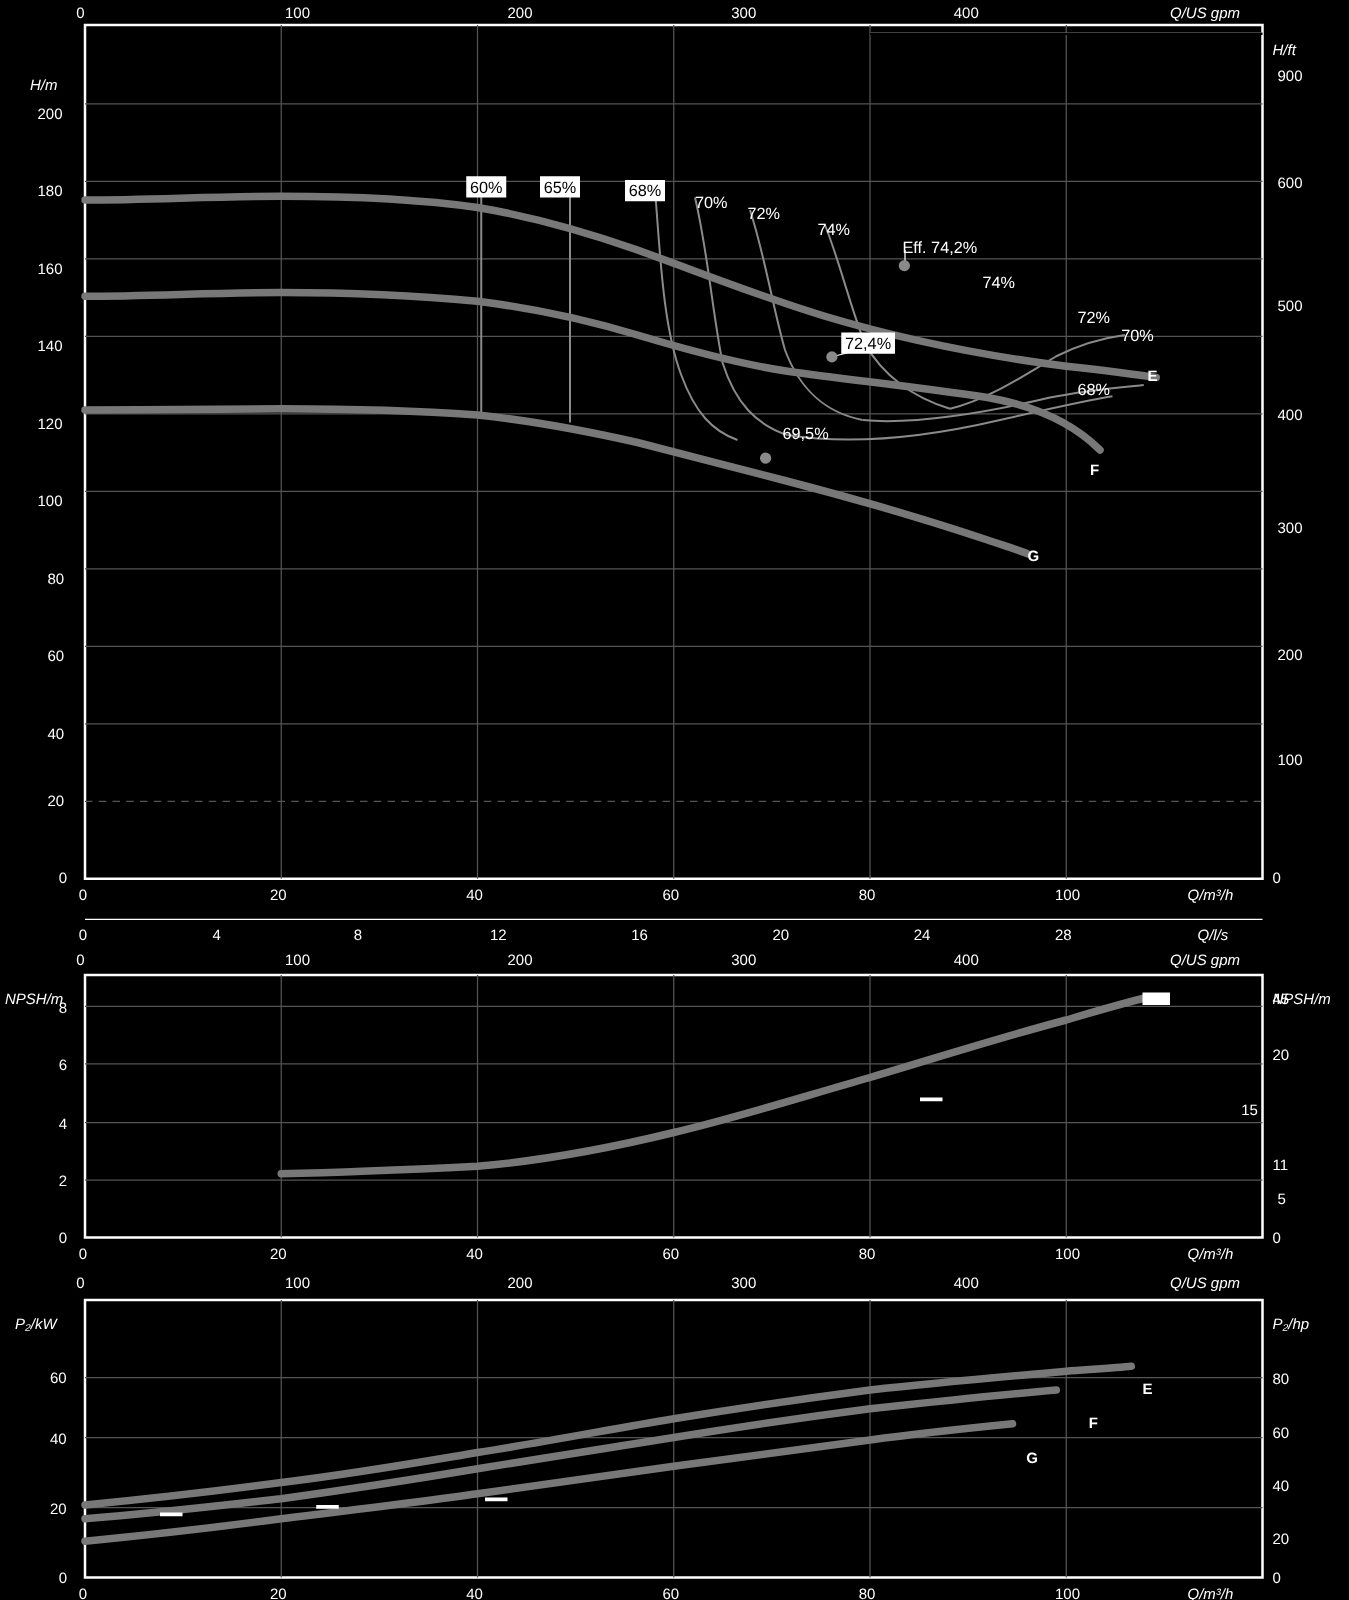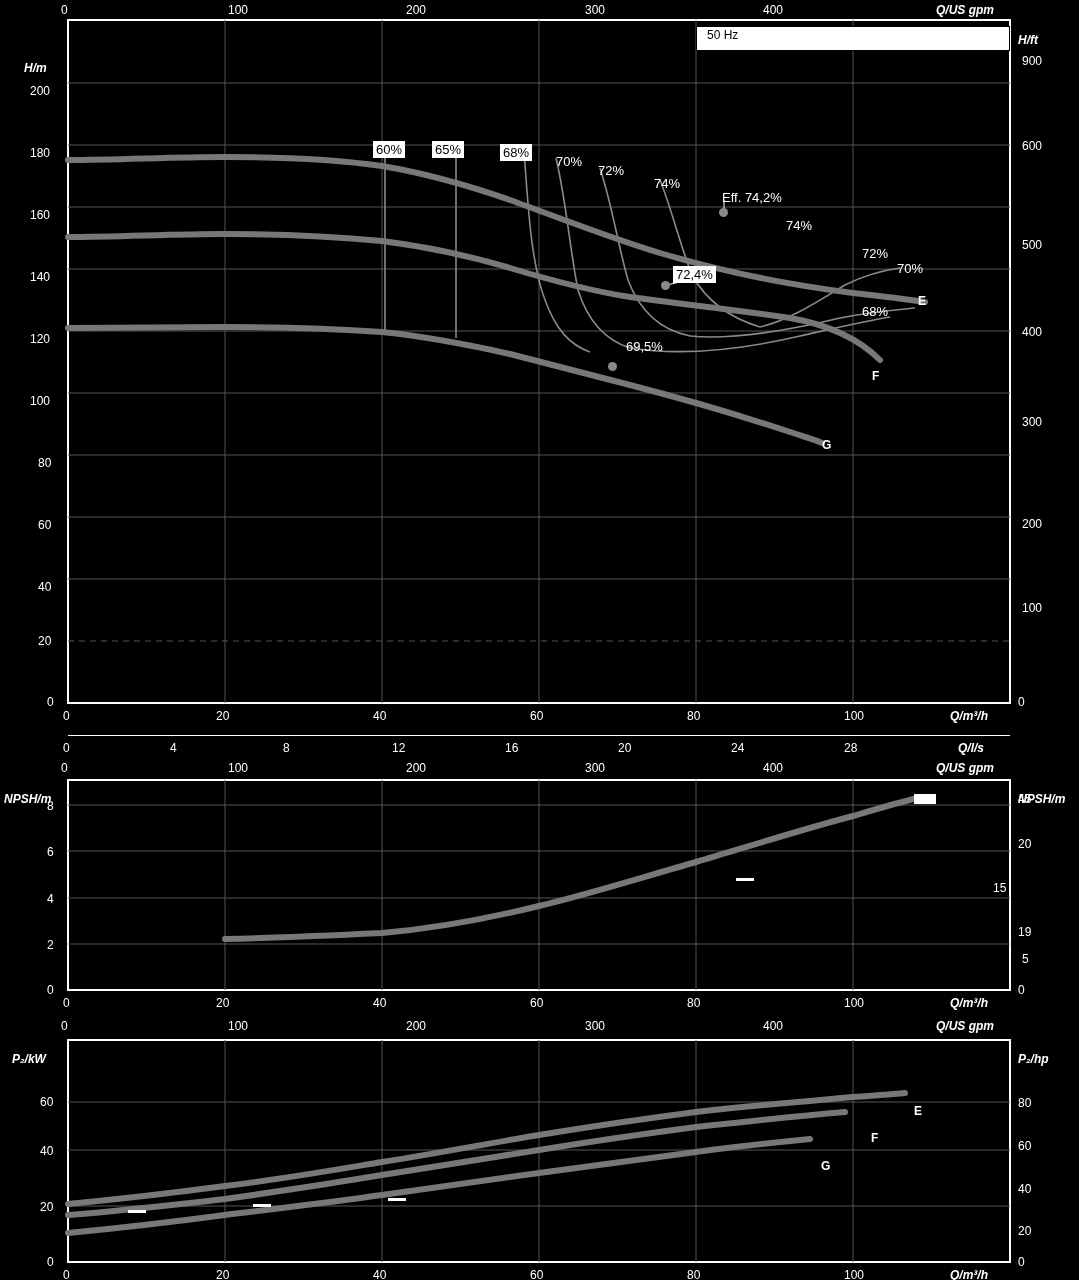--- a/index.html
+++ b/index.html
@@ -1,20 +1,20 @@
 <!DOCTYPE html>
 <html><head>
 <meta charset="utf-8">
 <style>
   html,body{margin:0;padding:0;background:#000;}
   body{width:1079px;height:1280px;font-family:"Liberation Sans",sans-serif;color:#fff;position:relative;overflow:hidden;}
   .stage{position:absolute;left:0;top:0;width:1079px;height:1280px;}
   .panel{position:absolute;}
   .lbl{position:absolute;font-size:12px;color:#fff;white-space:nowrap;}
-  .lbl.b{font-weight:bold;font-style:italic;}
+  .lbl.b{font-weight:normal;font-style:italic;}
   .tick{position:absolute;font-size:12px;color:#fff;white-space:nowrap;}
   .axline{position:absolute;background:#fff;}
   svg{position:absolute;left:0;top:0;overflow:visible;}
   .titlebox{position:absolute;background:#fff;color:#000;border:1px solid #000;}
   .titlebox .t1{font-size:15px;font-weight:bold;padding:8px 10px 0 10px;}
   .titlebox .t2{font-size:12px;padding:1px 10px 8px 10px;}
   .effbox{position:absolute;background:#fff;color:#000;font-size:13px;padding:1px 3px;white-space:nowrap;}
   .effplain{position:absolute;color:#fff;font-size:13px;white-space:nowrap;}
   .curvelabel{position:absolute;color:#fff;font-size:12px;font-weight:bold;}
   .dot{position:absolute;width:9px;height:9px;border-radius:50%;background:#8a8a8a;}
@@ -108,21 +108,20 @@
     <div class="tick" style="left:170px;top:741px;">4</div>
     <div class="tick" style="left:283px;top:741px;">8</div>
     <div class="tick" style="left:392px;top:741px;">12</div>
     <div class="tick" style="left:505px;top:741px;">16</div>
     <div class="tick" style="left:618px;top:741px;">20</div>
     <div class="tick" style="left:731px;top:741px;">24</div>
     <div class="tick" style="left:844px;top:741px;">28</div>
     <div class="lbl b" style="left:958px;top:741px;">Q/l/s</div>
 
     <div class="titlebox" style="left:696px;top:26px;width:312px;">
-      <div class="t2">50 Hz</div>
     </div>
 
     <div class="effbox" style="left:373px;top:141px;">60%</div>
     <div class="effbox" style="left:432px;top:141px;">65%</div>
     <div class="effbox" style="left:500px;top:144px;">68%</div>
     <div class="effplain" style="left:556px;top:154px;">70%</div>
     <div class="effplain" style="left:598px;top:163px;">72%</div>
     <div class="effplain" style="left:654px;top:176px;">74%</div>
     <div class="effplain" style="left:786px;top:218px;">74%</div>
     <div class="effplain" style="left:862px;top:246px;">72%</div>
@@ -173,21 +172,21 @@
     <div class="tick" style="left:47px;top:41px;">8</div>
     <div class="tick" style="left:47px;top:87px;">6</div>
     <div class="tick" style="left:47px;top:134px;">4</div>
     <div class="tick" style="left:47px;top:180px;">2</div>
     <div class="tick" style="left:47px;top:225px;">0</div>
 
     <div class="lbl b" style="left:1018px;top:34px;">NPSH/m</div>
     <div class="tick" style="left:1018px;top:34px;">45</div>
     <div class="tick" style="left:1018px;top:79px;">20</div>
     <div class="tick" style="left:993px;top:123px;">15</div>
-    <div class="tick" style="left:1018px;top:167px;">19</div>
+    <div class="tick" style="left:1018px;top:167px;">11</div>
     <div class="tick" style="left:1022px;top:194px;">5</div>
     <div class="tick" style="left:1018px;top:225px;">0</div>
 
     <div class="tick" style="left:63px;top:238px;">0</div>
     <div class="tick" style="left:216px;top:238px;">20</div>
     <div class="tick" style="left:373px;top:238px;">40</div>
     <div class="tick" style="left:530px;top:238px;">60</div>
     <div class="tick" style="left:687px;top:238px;">80</div>
     <div class="tick" style="left:844px;top:238px;">100</div>
     <div class="lbl b" style="left:950px;top:238px;">Q/m³/h</div>

